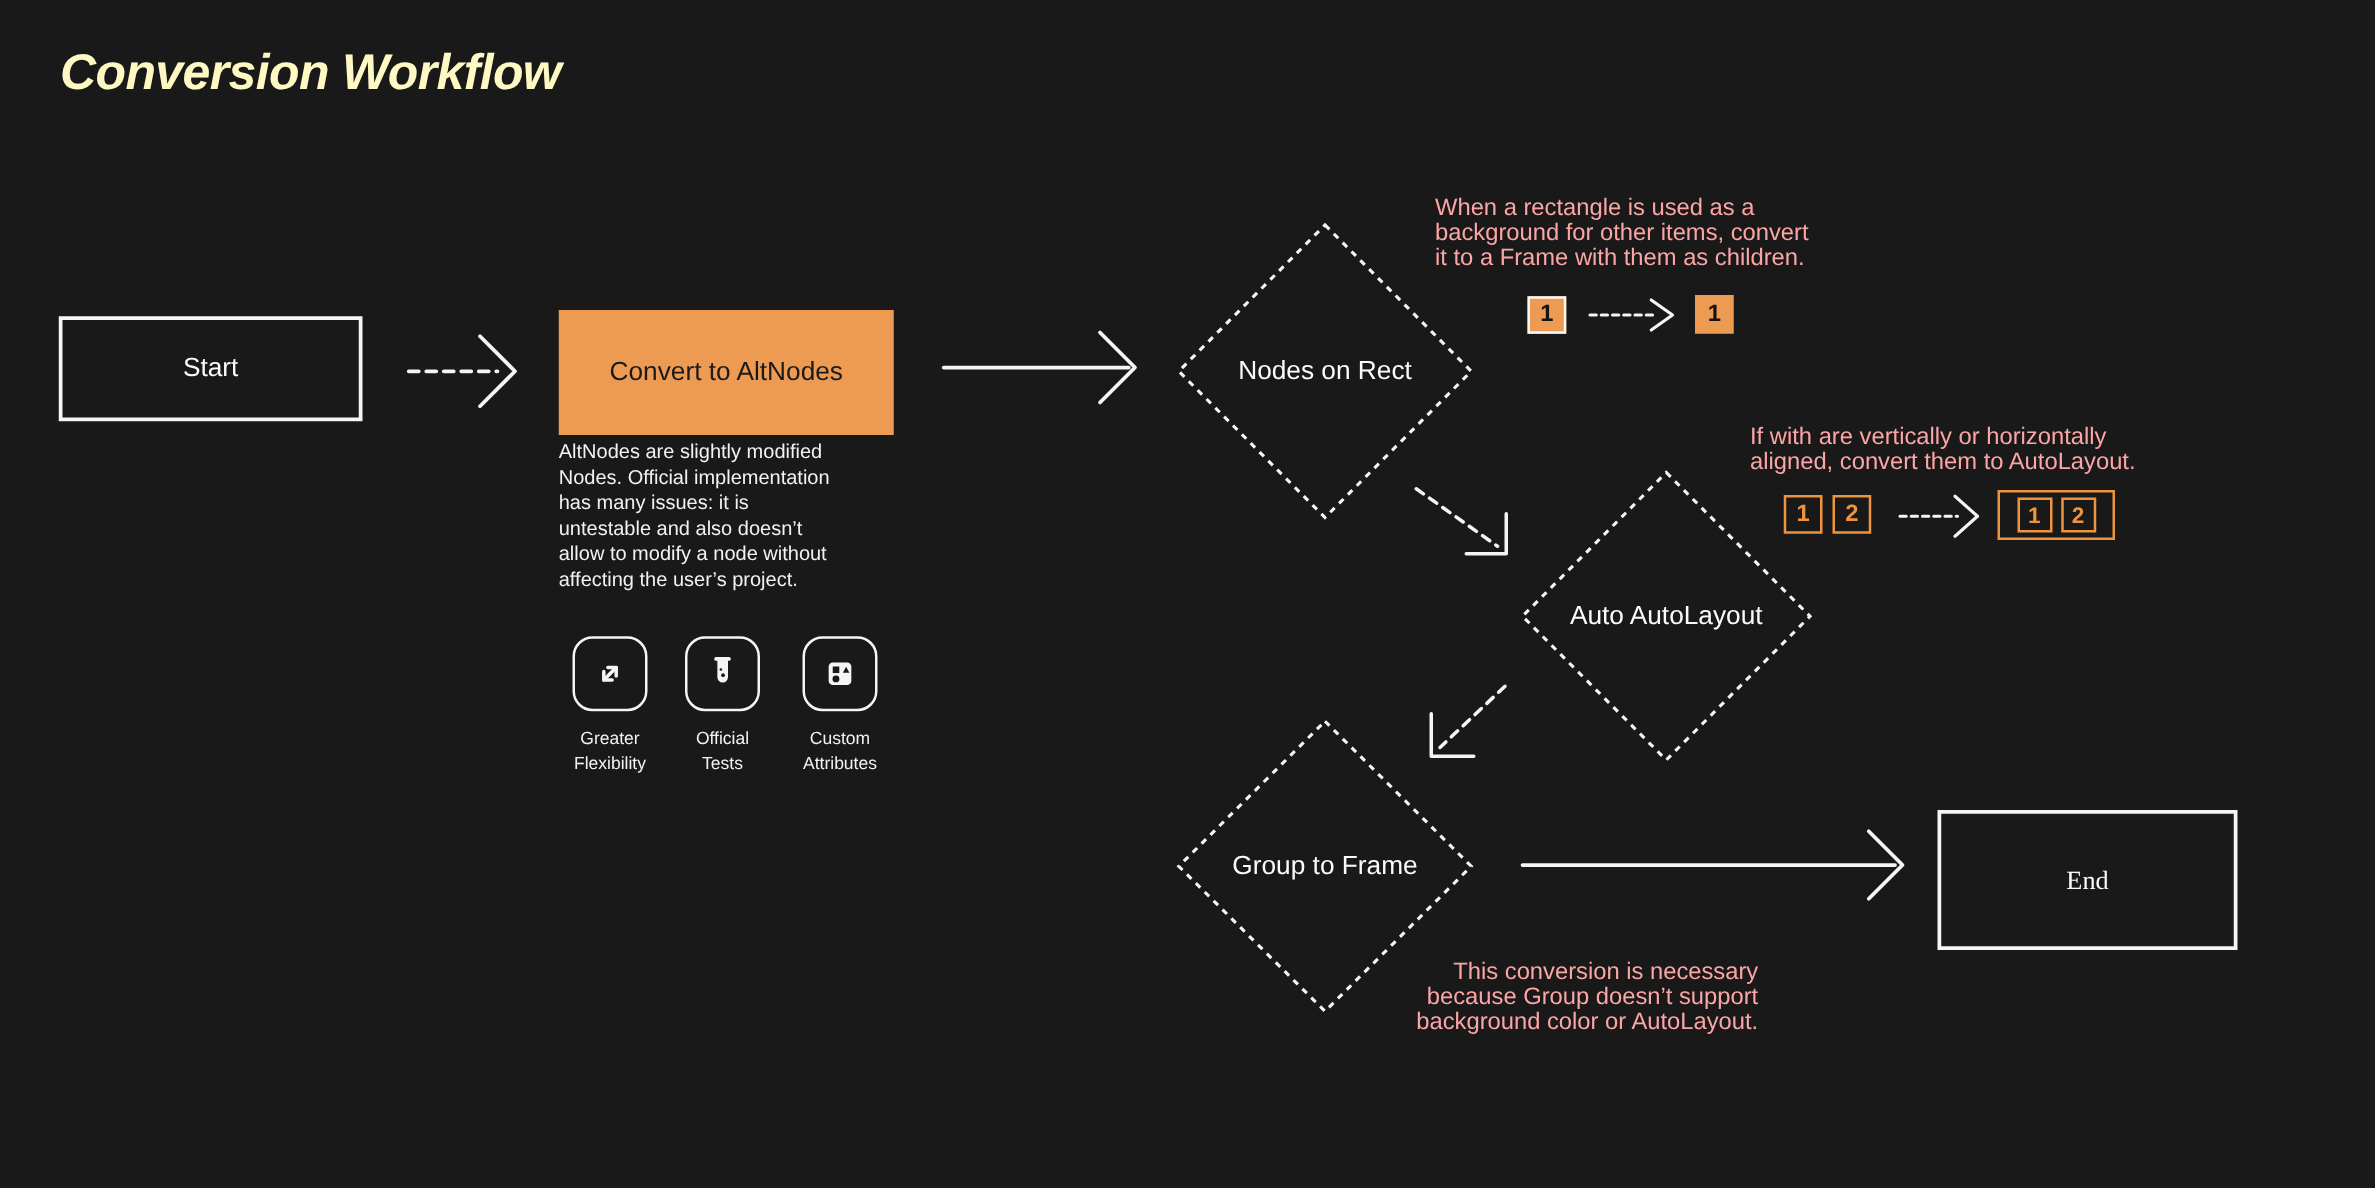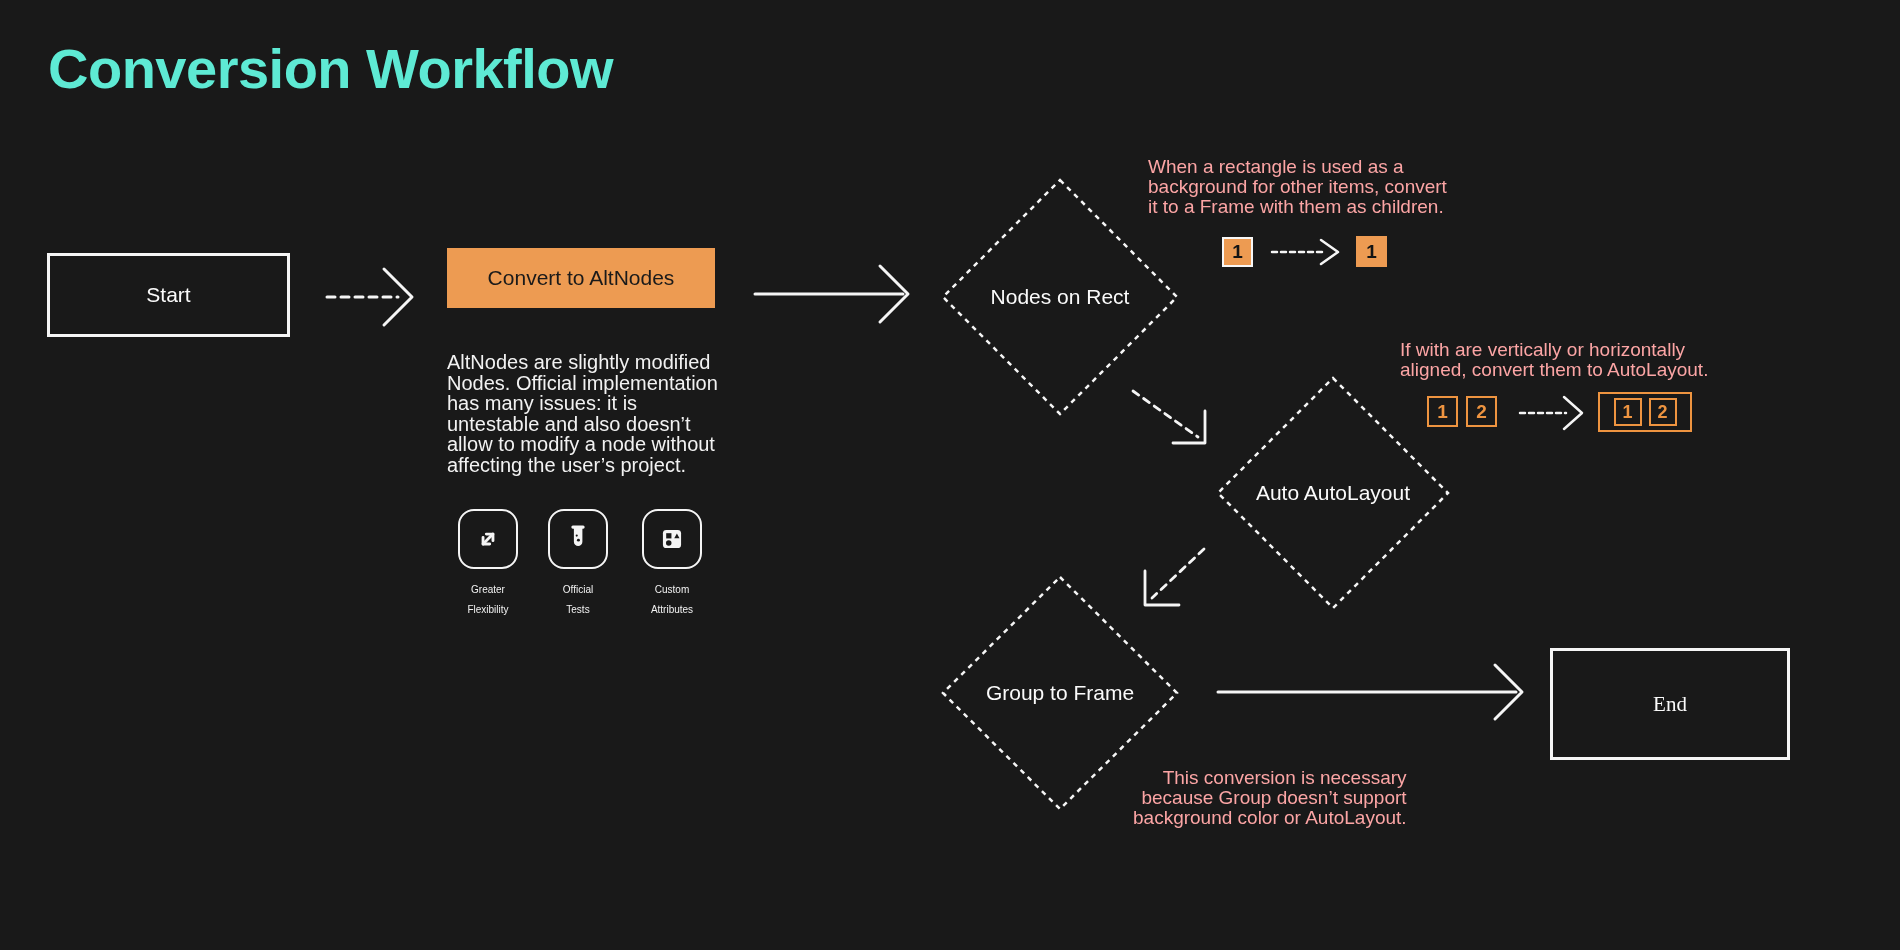--- a/index.html
+++ b/index.html
@@ -1,41 +1,41 @@
 <!DOCTYPE html>
 <html><head>
 <meta charset="utf-8">
 <style>
   html,body{margin:0;padding:0;background:#191919;}
   .canvas{position:relative;width:1900px;height:950px;background:#191919;overflow:hidden;
           font-family:"Liberation Sans",sans-serif;color:#f5f5f5;}
   .abs{position:absolute;}
-  .page-title{left:48px;top:36px;font-size:56px;font-weight:700;letter-spacing:-0.5px;color:#5eead4;}
+  .page-title{left:48px;top:36px;font-size:40px;font-weight:700;letter-spacing:-0.5px;color:#fef9c3;font-style:italic;}
   .flow-box{display:flex;align-items:center;justify-content:center;box-sizing:border-box;}
   .box-outline{border:3px solid #f5f5f5;background:transparent;font-size:21px;color:#fbfbfb;}
   .box-start{left:47px;top:253px;width:243px;height:84px;}
   .box-end{left:1550px;top:648px;width:240px;height:112px;font-family:Liberation Serif, serif;}
-  .box-convert{left:447px;top:248px;width:268px;height:60px;background:#ED9B52;color:#1a1a1a;
+  .box-convert{left:447px;top:248px;width:268px;height:100px;background:#ED9B52;color:#1a1a1a;
                font-size:21px;font-weight:500;}
   .ml{white-space:pre-line;}
-  .desc{left:447px;top:352px;width:300px;font-size:20px;line-height:20.5px;color:#f2f2f2;}
+  .desc{left:447px;top:352px;width:300px;font-size:16px;line-height:20.5px;color:#f2f2f2;}
   .note{font-size:19px;line-height:20px;color:#fca5a5;}
   .note-rect{left:1148px;top:157px;}
   .note-auto{left:1400px;top:340px;}
   .note-group{left:1133px;top:768px;text-align:right;}
   .diamond-label{transform:translate(-50%,-50%);font-size:21px;color:#fbfbfb;white-space:nowrap;text-align:right;}
   .dl1{left:1060px;top:297px;}
   .dl2{left:1333px;top:493px;}
   .dl3{left:1060px;top:693px;}
   .svg-overlay{left:0;top:0;}
   .feature-col{top:509px;width:96px;display:flex;flex-direction:column;align-items:center;}
   .fc1{left:440px;} .fc2{left:530px;} .fc3{left:624px;}
   .icon-tile{width:60px;height:60px;border:2.5px solid #f5f5f5;border-radius:16px;box-sizing:border-box;
              display:flex;align-items:center;justify-content:center;}
-  .feature-label{margin-top:11px;font-size:10px;line-height:20px;text-align:center;color:#f2f2f2;}
+  .feature-label{margin-top:11px;font-size:14px;line-height:20px;text-align:center;color:#f2f2f2;}
   .minibox{box-sizing:border-box;display:flex;align-items:center;justify-content:center;
            font-size:19px;font-weight:600;}
   .mini-fill{width:31px;height:31px;background:#ED9B52;color:#141414;}
   .mb-a{left:1222px;top:237px;height:30px;border:2px solid #f7f7f7;}
   .mb-b{left:1356px;top:236px;}
   .mini-line{width:31px;height:31px;border:2px solid #EE9440;color:#EE9440;background:transparent;}
   .m2-1{left:1427px;top:396px;}
   .m2-2{left:1466px;top:396px;}
   .mini-group{left:1598px;top:392px;width:94px;height:40px;border:2.5px solid #EE9440;box-sizing:border-box;
               display:flex;align-items:center;justify-content:center;gap:7px;}

